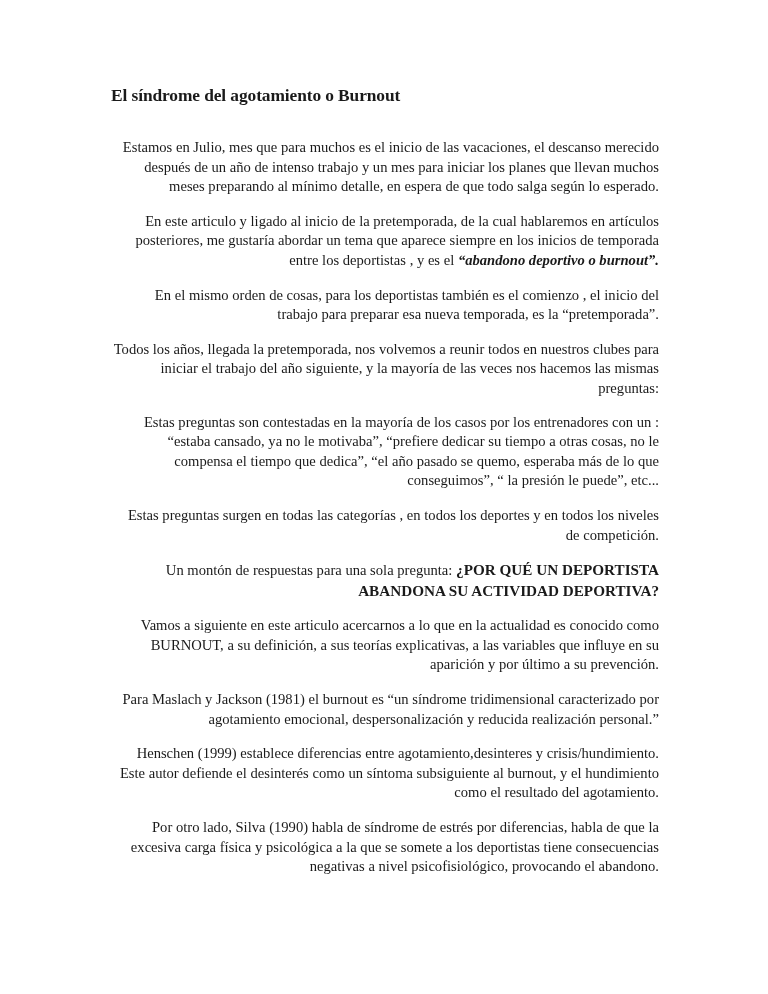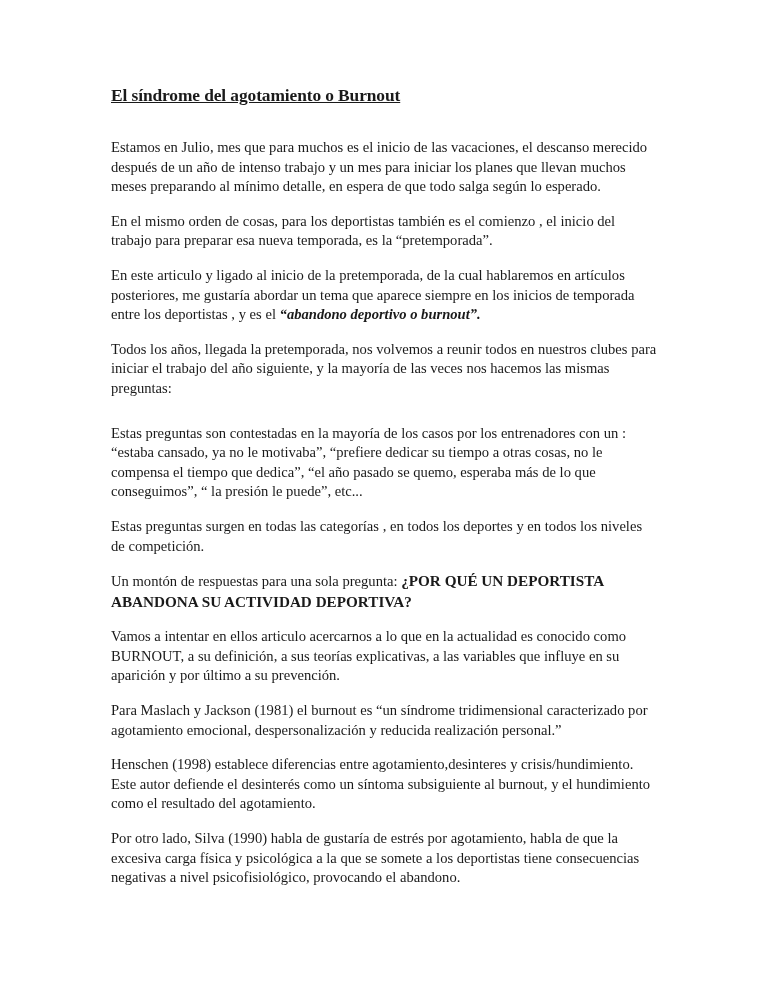--- a/index.html
+++ b/index.html
@@ -3,39 +3,39 @@
 <meta charset="utf-8">
 <style>
   html, body { margin: 0; padding: 0; background: #ffffff; }
   body { width: 768px; height: 994px; overflow: hidden; position: relative; }
   .page {
     position: absolute; left: 111px; top: 84px; width: 548px;
     font-family: "Liberation Serif", "DejaVu Serif", serif;
     color: #1a1a1a; font-size: 14.6px; line-height: 19.6px;
   }
   .title {
-    font-weight: bold; text-decoration: underline; font-size: 17.4px;
+    font-weight: bold; font-size: 17.4px;
     line-height: 22px; margin: 0 0 32px 0; letter-spacing: -0.1px;
   }
-  p { margin: 0 0 15px 0; }
-  p.gap-extra { margin-bottom: 25px; }
+  p { margin: 0 0 15px 0; text-align: right; }
+  p.gap-extra { margin-bottom: 14px; }
   .bi { font-weight: bold; font-style: italic; }
   .b { font-weight: bold; font-size: 15.2px; }
   .i { }
 </style>
 </head>
 <body>
 
 <div class="page">
   <h1 class="title">El síndrome del agotamiento o Burnout</h1>
 
   <p>Estamos en Julio, mes que para muchos es el inicio de las vacaciones, el descanso merecido después de un año de intenso trabajo y un mes para iniciar los planes que llevan muchos meses preparando al mínimo detalle, en espera de que todo salga según lo esperado.</p>
+  <p><span>En este articulo y ligado al inicio de la pretemporada, de la cual hablaremos en artículos posteriores, me gustaría abordar un tema que aparece siempre en los inicios de temporada entre los deportistas , y es el </span><span class="bi">“abandono deportivo o burnout”.</span></p>
   <p>En el mismo orden de cosas, para los deportistas también es el comienzo , el inicio del trabajo para preparar esa nueva temporada, es la “pretemporada”.</p>
-  <p><span>En este articulo y ligado al inicio de la pretemporada, de la cual hablaremos en artículos posteriores, me gustaría abordar un tema que aparece siempre en los inicios de temporada entre los deportistas , y es el </span><span class="bi">“abandono deportivo o burnout”.</span></p>
   <p class="gap-extra">Todos los años, llegada la pretemporada, nos volvemos a reunir todos en nuestros clubes para iniciar el trabajo del año siguiente, y la mayoría de las veces nos hacemos las mismas preguntas:</p>
   <p>Estas preguntas son contestadas en la mayoría de los casos por los entrenadores con un : “estaba cansado, ya no le motivaba”, “prefiere dedicar su tiempo a otras cosas, no le compensa el tiempo que dedica”, “el año pasado se quemo, esperaba más de lo que conseguimos”, “ la presión le puede”, etc...</p>
   <p>Estas preguntas surgen en todas las categorías , en todos los deportes y en todos los niveles de competición.</p>
   <p><span>Un montón de respuestas para una sola pregunta: </span><span class="b">¿POR QUÉ UN DEPORTISTA ABANDONA SU ACTIVIDAD DEPORTIVA?</span></p>
-  <p>Vamos a intentar en ellos articulo acercarnos a lo que en la actualidad es conocido como BURNOUT, a su definición, a sus teorías explicativas, a las variables que influye en su aparición y por último a su prevención.</p>
+  <p>Vamos a siguiente en este articulo acercarnos a lo que en la actualidad es conocido como BURNOUT, a su definición, a sus teorías explicativas, a las variables que influye en su aparición y por último a su prevención.</p>
   <p>Para Maslach y Jackson (1981) el burnout es “un síndrome tridimensional caracterizado por agotamiento emocional, despersonalización y reducida realización personal.”</p>
-  <p><span>Henschen (1998) establece diferencias entre </span><span class="i">agotamiento,desinteres y crisis/hundimiento</span><span>. Este autor defiende el desinterés como un síntoma subsiguiente al burnout, y el hundimiento como el resultado del agotamiento.</span></p>
-  <p><span>Por otro lado, Silva (1990) habla de </span><span class="i">gustaría de estrés por agotamiento</span><span>, habla de que la excesiva carga física y psicológica a la que se somete a los deportistas tiene consecuencias negativas a nivel psicofisiológico, provocando el abandono.</span></p>
+  <p><span>Henschen (1999) establece diferencias entre </span><span class="i">agotamiento,desinteres y crisis/hundimiento</span><span>. Este autor defiende el desinterés como un síntoma subsiguiente al burnout, y el hundimiento como el resultado del agotamiento.</span></p>
+  <p><span>Por otro lado, Silva (1990) habla de </span><span class="i">síndrome de estrés por diferencias</span><span>, habla de que la excesiva carga física y psicológica a la que se somete a los deportistas tiene consecuencias negativas a nivel psicofisiológico, provocando el abandono.</span></p>
 </div>
 
 </body></html>

